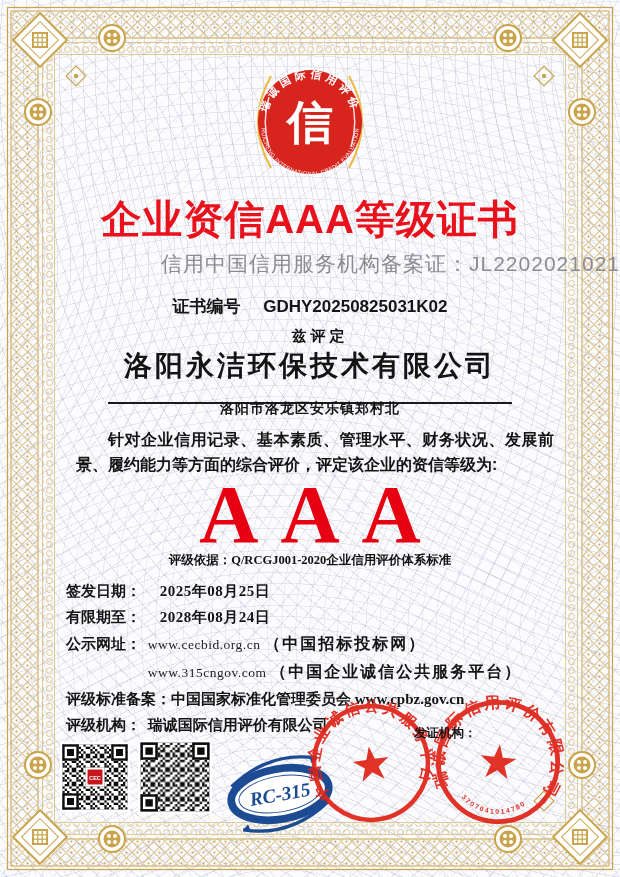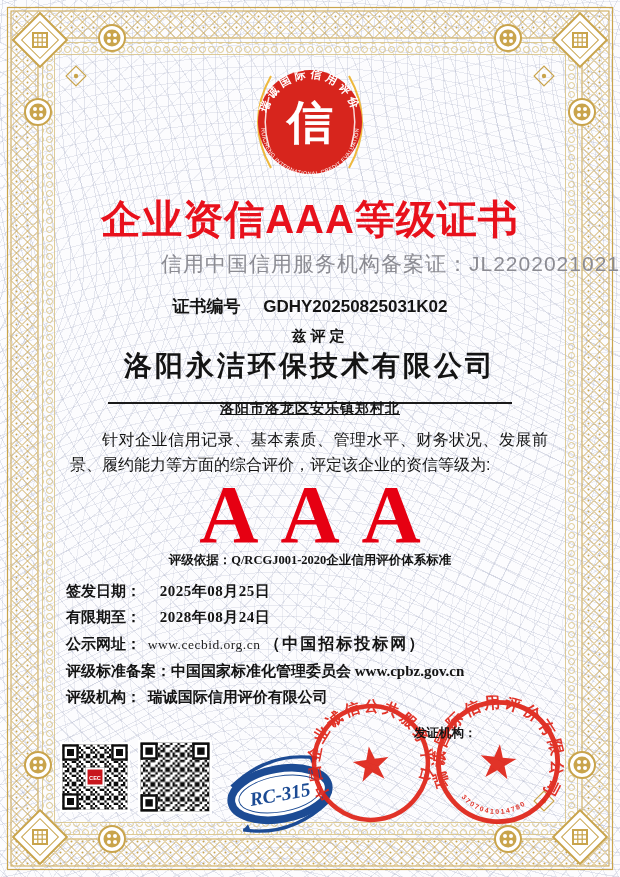--- a/index.html
+++ b/index.html
@@ -23,22 +23,22 @@
          color:#e8111c;letter-spacing:1px;z-index:2;}
   .subtitle{left:0;right:0;top:250px;text-align:right;font-size:21px;color:#8b8b92;
             letter-spacing:1px;z-index:2;}
   .cert-no{left:0;right:0;top:295px;text-align:center;font-size:17px;font-weight:bold;z-index:2;}
   .cert-no .num{margin-left:18px;}
   .hereby{left:0;right:0;top:327px;text-align:center;font-size:15px;font-weight:bold;
           letter-spacing:4px;z-index:2;padding-left:20px;}
   .company{left:108px;width:404px;top:347px;text-align:center;font-size:28px;font-weight:bold;
            letter-spacing:3px;border-bottom:2px solid #1a1a1a;padding-bottom:17px;z-index:2;}
   .address{left:0;right:0;top:400px;text-align:center;font-size:14px;font-weight:bold;
-           letter-spacing:1px;z-index:2;text-decoration:underline;}
-  .body-text{left:70px;width:478px;top:428px;font-size:16px;font-weight:normal;line-height:1.55;
+           letter-spacing:1px;z-index:2;}
+  .body-text{left:76px;width:478px;top:428px;font-size:16px;font-weight:bold;line-height:1.55;
              text-indent:2em;text-align:justify;z-index:2;}
   .grade{left:0;right:0;top:474px;text-align:center;font-size:82px;font-weight:bold;line-height:1;
          color:#e60012;letter-spacing:22px;padding-left:22px;z-index:2;}
   .basis{left:0;right:0;top:552px;text-align:center;font-size:12.5px;font-weight:bold;z-index:2;}
 
   .info{left:66px;top:582px;width:488px;z-index:2;}
   .info .row{margin-bottom:7px;font-size:15px;white-space:nowrap;}
   .info .lbl{display:inline-block;min-width:78px;font-weight:bold;}
   .info .val-date{font-weight:bold;letter-spacing:.5px;padding-left:12px;}
   .info .url{font-size:13.5px;color:#222;letter-spacing:.5px;}
@@ -184,20 +184,25 @@
     </div>
     <div class="row">
       <span class="lbl">有限期至：</span>
       <span class="val-date">2028年08月24日</span>
     </div>
     <div class="row">
       <span class="lbl">公示网址：</span>
       <span class="url">www.cecbid.org.cn</span>
       <span class="note">（中国招标投标网）</span>
     </div>
+    <div class="row">
+      <span class="lbl"></span>
+      <span class="url">www.315cngov.com</span>
+      <span class="note">（中国企业诚信公共服务平台）</span>
+    </div>
     <div class="row full">
       <span>评级标准备案：</span><span>中国国家标准化管理委员会 www.cpbz.gov.cn</span>
     </div>
     <div class="row">
       <span class="lbl">评级机构：</span>
       <span class="full">瑞诚国际信用评价有限公司</span>
     </div>
   </div>
 
   <div class="abs issuer serif">发证机构：</div>

